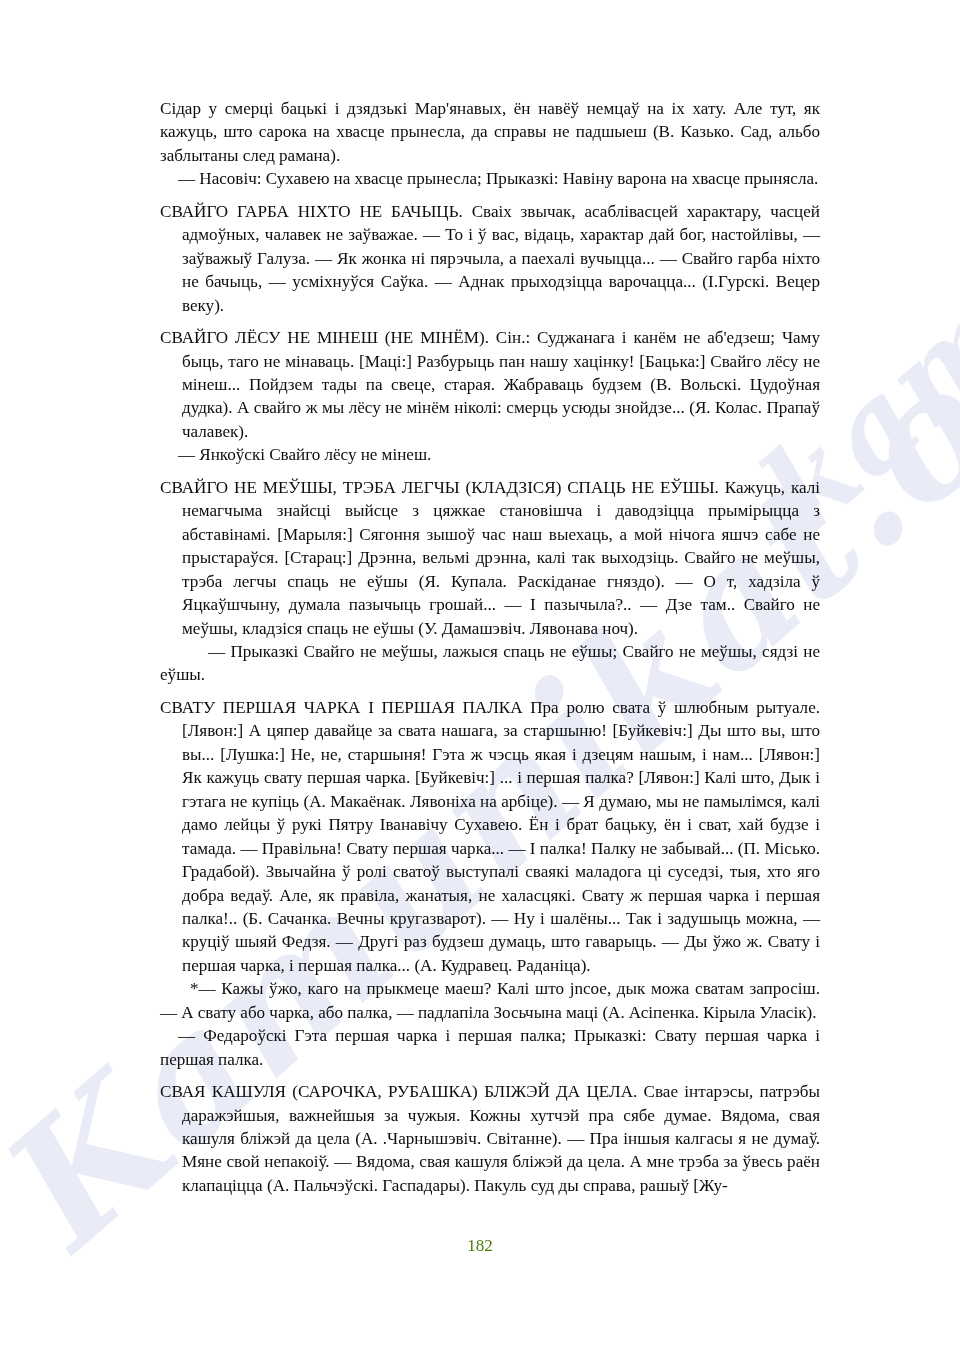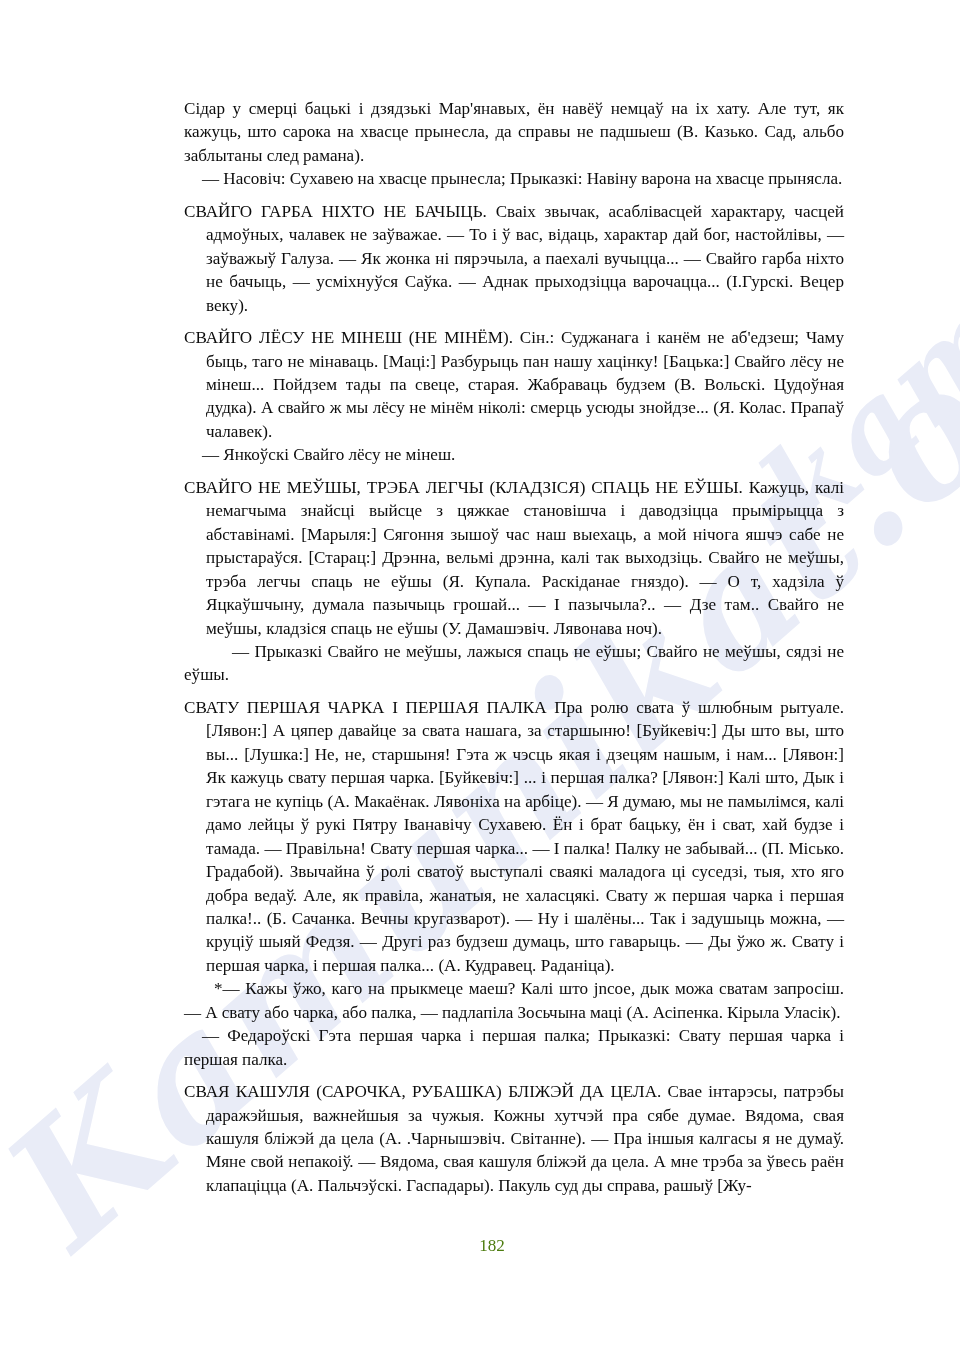--- a/index.html
+++ b/index.html
@@ -46,21 +46,20 @@
     top: 455px;
     font-size: 118px;
     transform: rotate(-41deg);
   }
 
   
   #page {
     position: absolute;
     inset: 0;
     z-index: 1;
-    margin-left: 24px;
   }
   #text-column {
     position: absolute;
     left: 160px;
     top: 97px;
     width: 660px;
   }
 
   .para {
     margin: 0;

